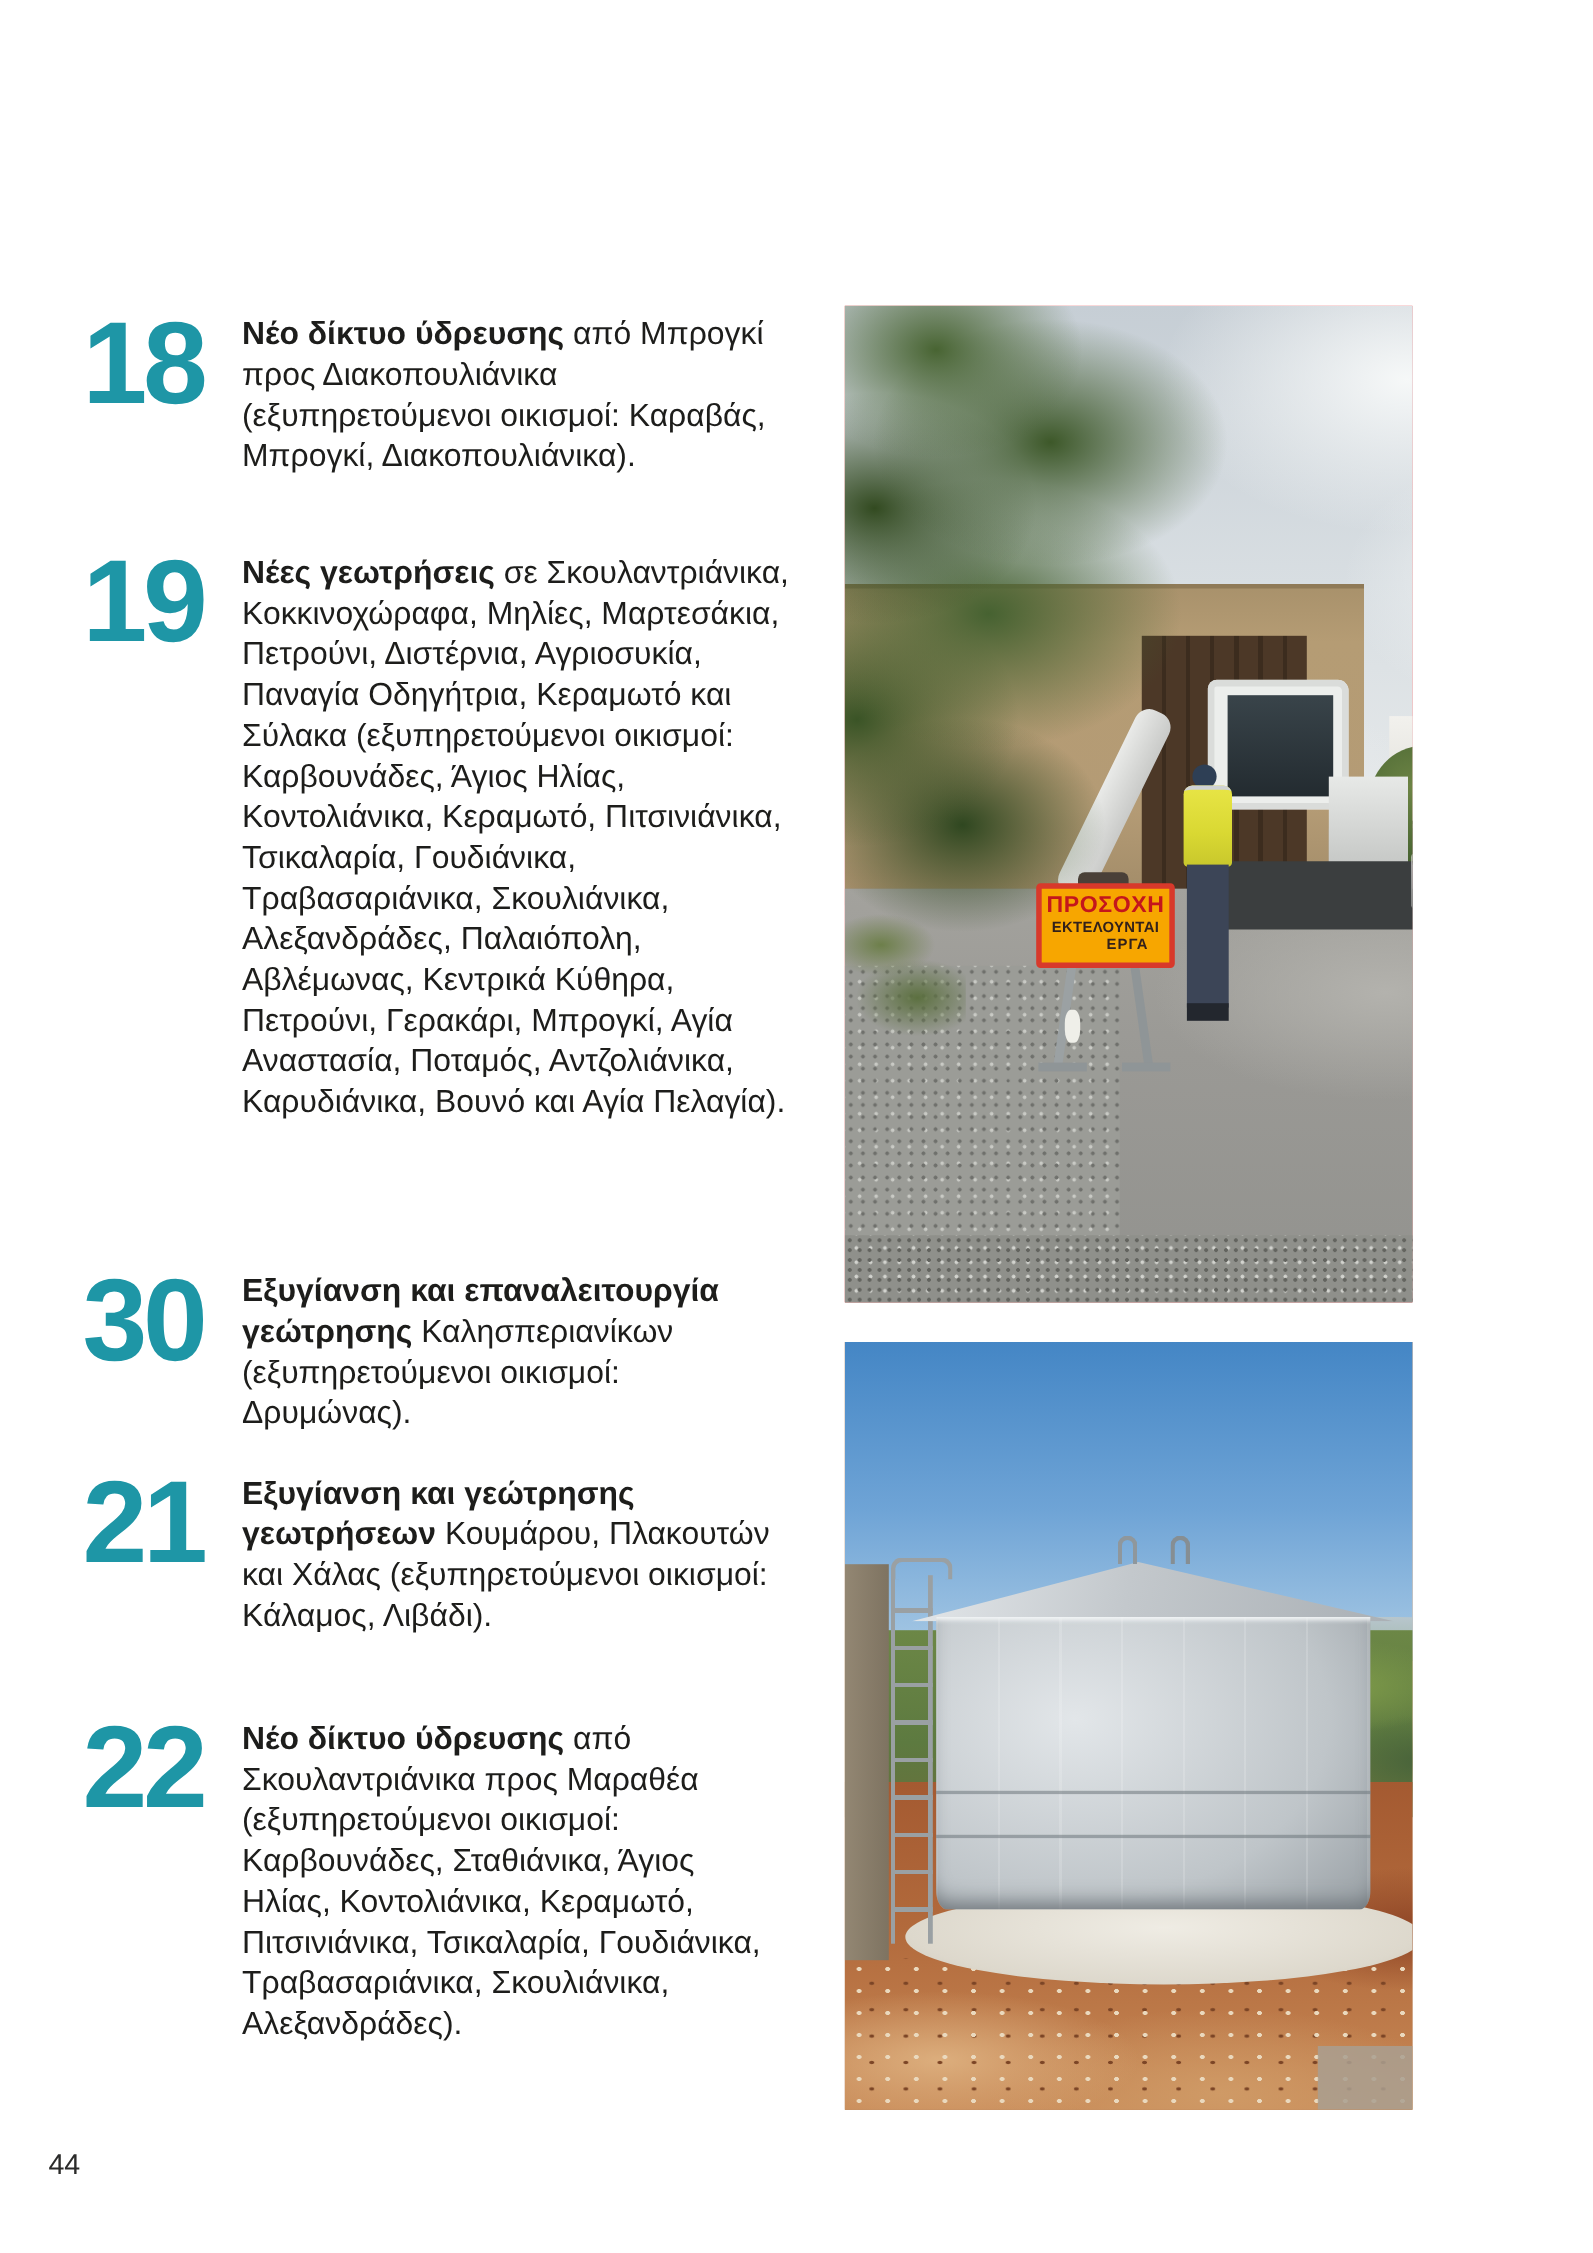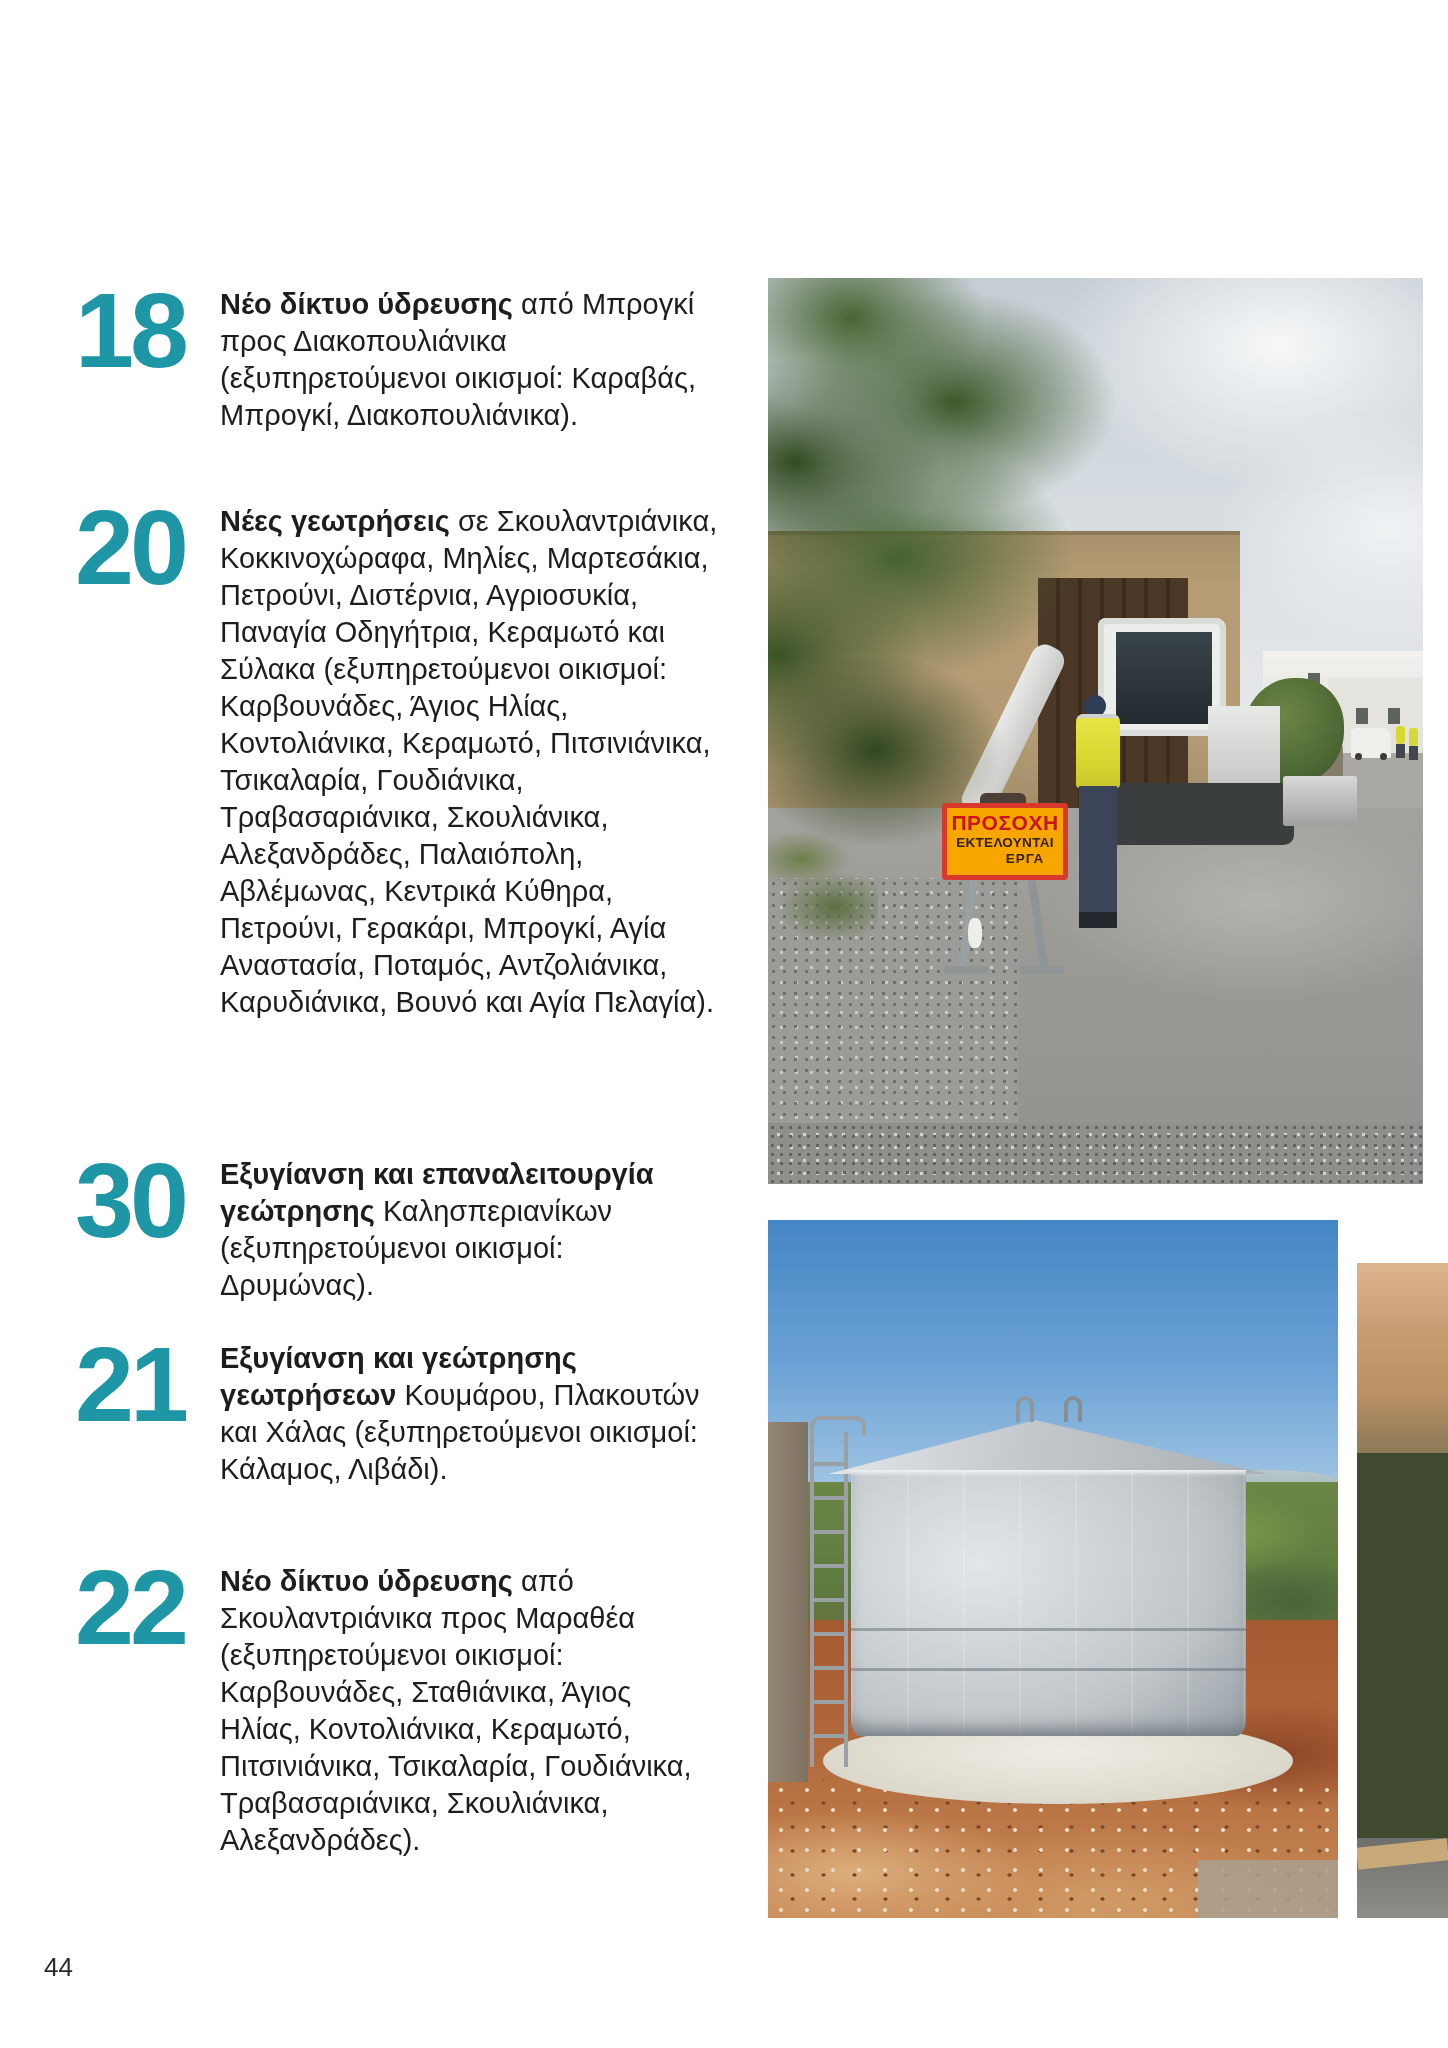--- a/index.html
+++ b/index.html
@@ -1,16 +1,16 @@
 <!DOCTYPE html>
 <html><head>
 <meta charset="utf-8">
 <style>
   html,body{margin:0;padding:0;background:#ffffff;}
-  #page{position:relative;width:1448px;height:2048px;background:#ffffff;overflow:hidden;
+  #page{position:relative;width:1284px;height:2048px;background:#ffffff;overflow:hidden;
         font-family:"Liberation Sans",sans-serif;color:#1d1d1b;}
   .el{position:absolute;}
 
   
   .item{position:absolute;left:0;width:745px;}
   .item .num{position:absolute;top:-9px;left:20px;width:165px;text-align:right;
              font-size:106px;line-height:1;font-weight:bold;letter-spacing:-4px;color:#1e96a6;}
   .item .body{position:absolute;left:220px;top:0;width:500px;font-size:29px;line-height:37px;color:#1d1d1b;}
   .item .body b{font-weight:bold;text-align:right;}
   #item18{top:286px;} #item19{top:503px;} #item20{top:1156px;} #item21{top:1340px;} #item22{top:1563px;}
@@ -152,21 +152,21 @@
 </head>
 <body>
 
 <div id="page">
 
   <div class="item" id="item18">
     <div class="num">18</div>
     <div class="body"><b>Νέο δίκτυο ύδρευσης</b><span> από Μπρογκί προς Διακοπουλιάνικα (εξυπηρετούμενοι οικισμοί: Καραβάς, Μπρογκί, Διακοπουλιάνικα).</span></div>
   </div>
   <div class="item" id="item19">
-    <div class="num">20</div>
+    <div class="num">19</div>
     <div class="body"><b>Νέες γεωτρήσεις</b><span> σε Σκουλαντριάνικα, Κοκκινοχώραφα, Μηλίες, Μαρτεσάκια, Πετρούνι, Διστέρνια, Αγριοσυκία, Παναγία Οδηγήτρια, Κεραμωτό και Σύλακα (εξυπηρετούμενοι οικισμοί: Καρβουνάδες, Άγιος Ηλίας, Κοντολιάνικα, Κεραμωτό, Πιτσινιάνικα, Τσικαλαρία, Γουδιάνικα, Τραβασαριάνικα, Σκουλιάνικα, Αλεξανδράδες, Παλαιόπολη, Αβλέμωνας, Κεντρικά Κύθηρα, Πετρούνι, Γερακάρι, Μπρογκί, Αγία Αναστασία, Ποταμός, Αντζολιάνικα, Καρυδιάνικα, Βουνό και Αγία Πελαγία).</span></div>
   </div>
   <div class="item" id="item20">
     <div class="num">30</div>
     <div class="body"><b>Εξυγίανση και επαναλειτουργία γεώτρησης</b><span> Καλησπεριανίκων (εξυπηρετούμενοι οικισμοί: Δρυμώνας).</span></div>
   </div>
   <div class="item" id="item21">
     <div class="num">21</div>
     <div class="body"><b>Εξυγίανση και γεώτρησης γεωτρήσεων</b><span> Κουμάρου, Πλακουτών και Χάλας (εξυπηρετούμενοι οικισμοί: Κάλαμος, Λιβάδι).</span></div>
   </div>

